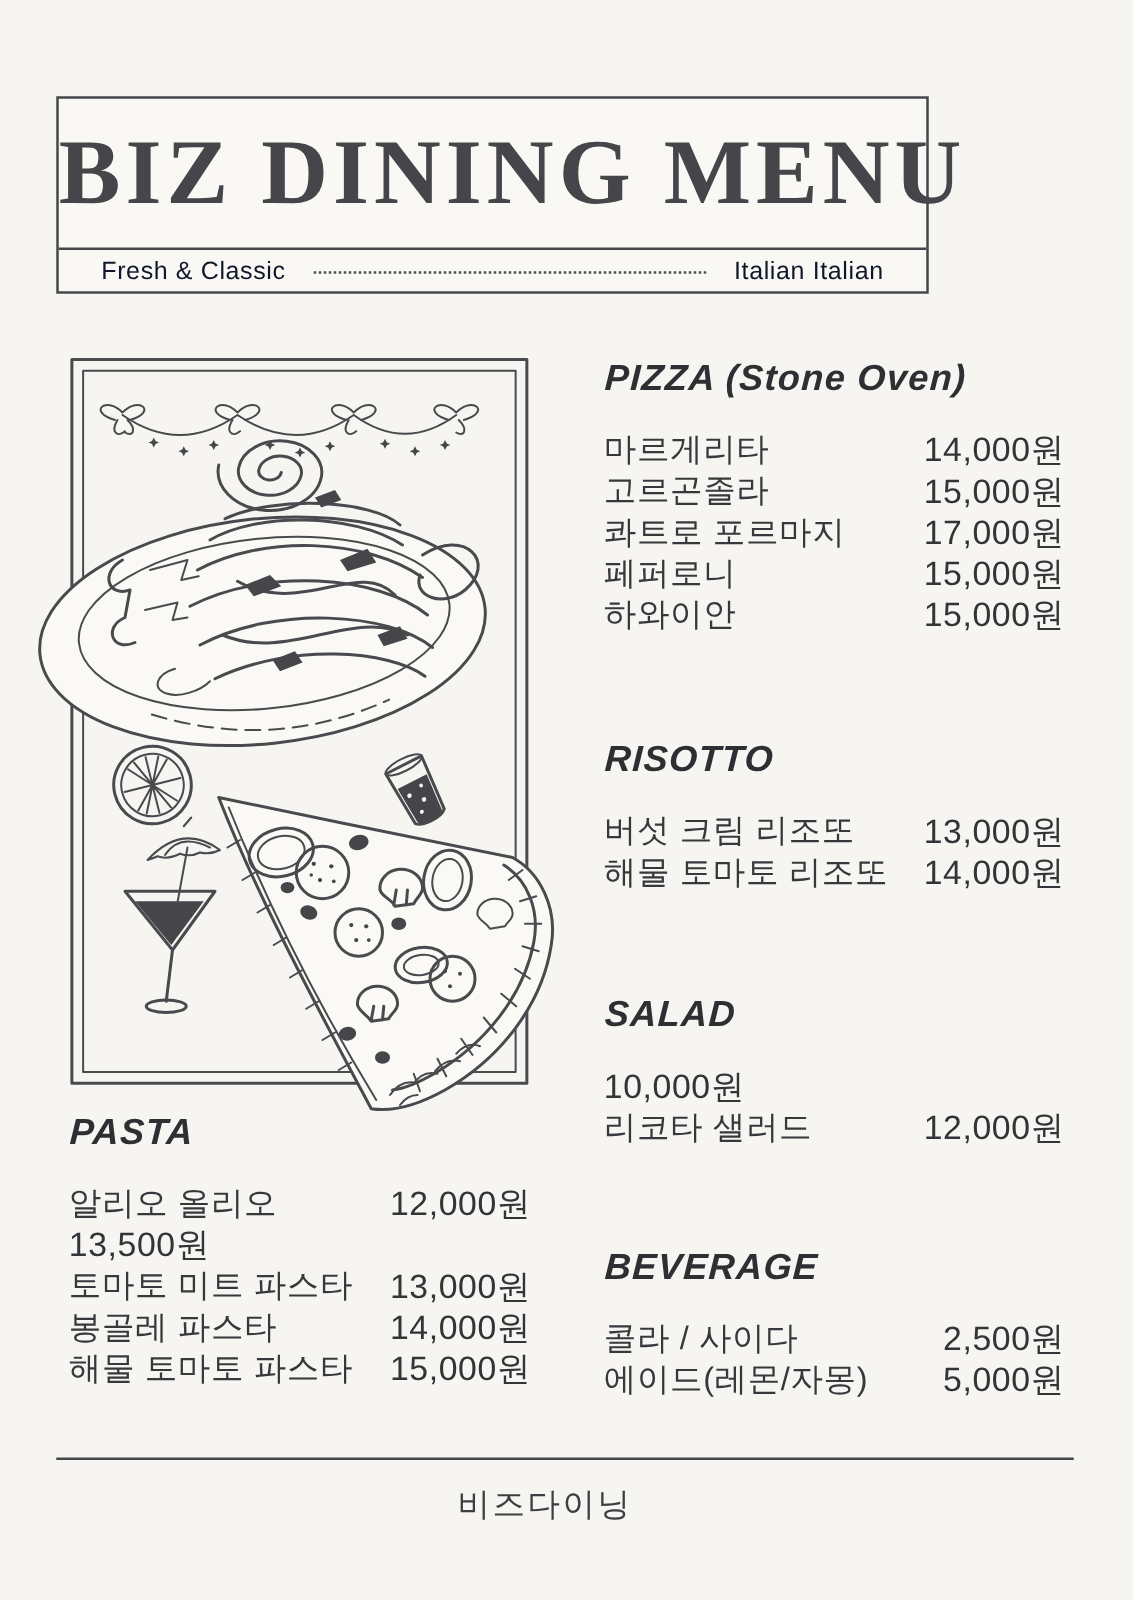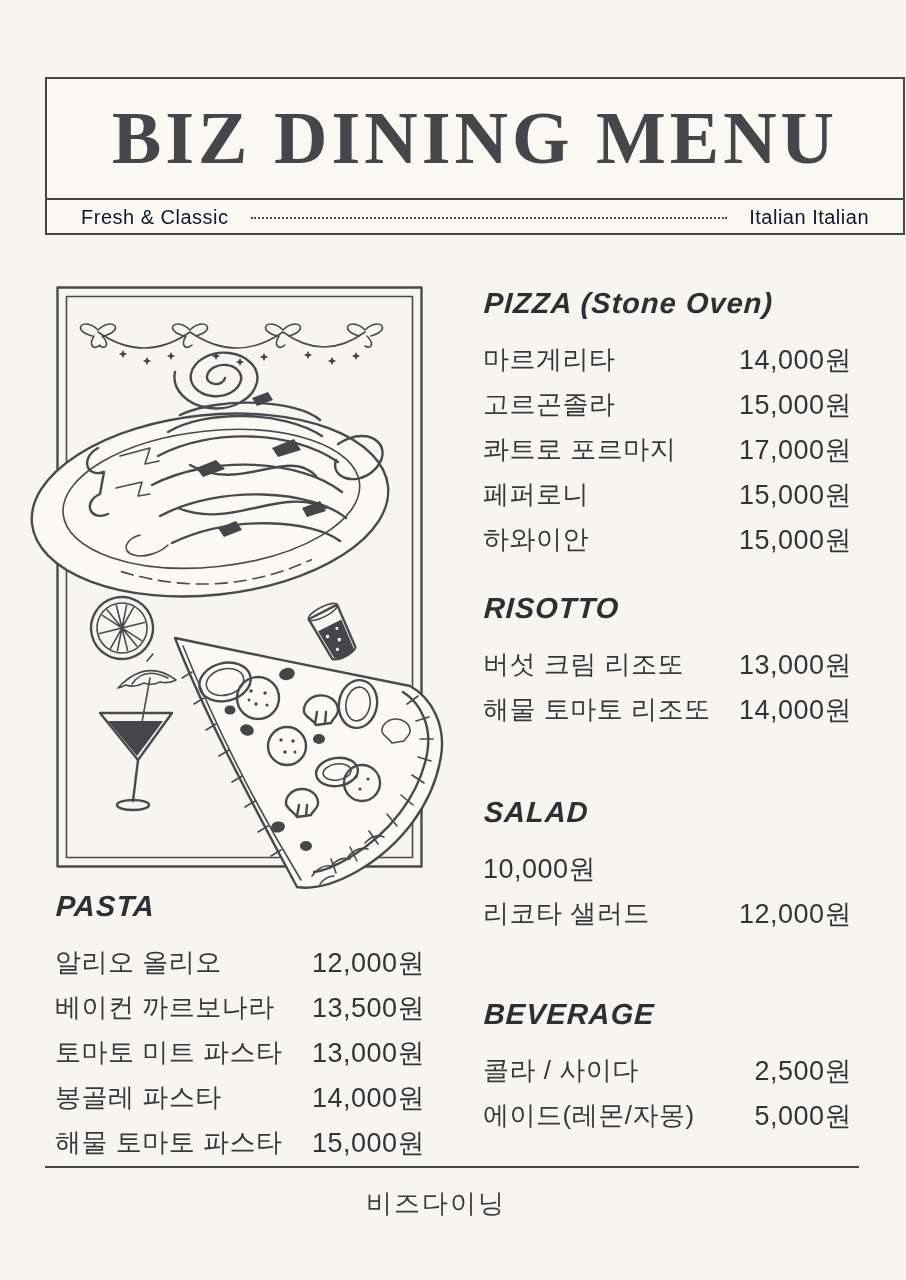--- a/index.html
+++ b/index.html
@@ -8,21 +8,21 @@
     background:#f7f5f1;
     font-family:"Liberation Sans","DejaVu Sans",sans-serif;
     color:#3d3d41;
     position:relative;
     overflow:hidden;
   }
   .page{position:absolute;inset:0;}
 
   
   .header-box{
-    position:absolute;left:45px;top:77px;width:860px;height:158px;
+    position:absolute;left:45px;top:77px;width:698px;height:158px;
     border:2.5px solid #46464a;background:#faf8f4;box-sizing:border-box;
   }
   .title{
     height:119px;line-height:119px;text-align:center;
     font-family:"Liberation Serif","DejaVu Serif",serif;
     font-weight:700;font-size:74px;letter-spacing:4px;color:#46464a;
     white-space:nowrap;
   }
   .header-sub{
     border-top:2px solid #46464a;
@@ -34,21 +34,21 @@
   
   .art{position:absolute;left:20px;top:280px;width:455px;height:630px;}
 
   
   .menu-section{position:absolute;}
   .sec-title{
     font-style:italic;font-weight:700;font-size:29px;letter-spacing:1px;
     color:#2f2f33;height:36px;line-height:36px;white-space:nowrap;
     transform:skewX(-3deg);transform-origin:left bottom;
   }
-  .rows{margin-top:22px;display:flex;flex-direction:column;gap:12px;}
+  .rows{margin-top:22px;display:flex;flex-direction:column;}
   .menu-row{display:flex;justify-content:space-between;align-items:center;height:33px;}
   .item-name{font-size:26px;color:#38383c;letter-spacing:0.5px;white-space:nowrap;}
   .item-price{font-size:27px;color:#333338;letter-spacing:0.5px;white-space:nowrap;}
 
   #sec-pizza   {left:483px;top:285px;width:369px;}
   #sec-risotto {left:483px;top:590px;width:369px;}
   #sec-salad   {left:483px;top:794px;width:369px;}
   #sec-beverage{left:483px;top:996px;width:369px;}
   #sec-pasta   {left:55px; top:888px;width:370px;}
 
@@ -292,21 +292,20 @@
   </section>
 
   <section class="menu-section" id="sec-pasta">
     <div class="sec-title">PASTA</div>
     <div class="rows">
         <div class="menu-row">
           <span class="item-name">알리오 올리오</span>
           <span class="item-price">12,000원</span>
         </div>
         <div class="menu-row">
-          <span class="item-name">베이컨 까르보나라</span>
           <span class="item-price">13,500원</span>
         </div>
         <div class="menu-row">
           <span class="item-name">토마토 미트 파스타</span>
           <span class="item-price">13,000원</span>
         </div>
         <div class="menu-row">
           <span class="item-name">봉골레 파스타</span>
           <span class="item-price">14,000원</span>
         </div>

